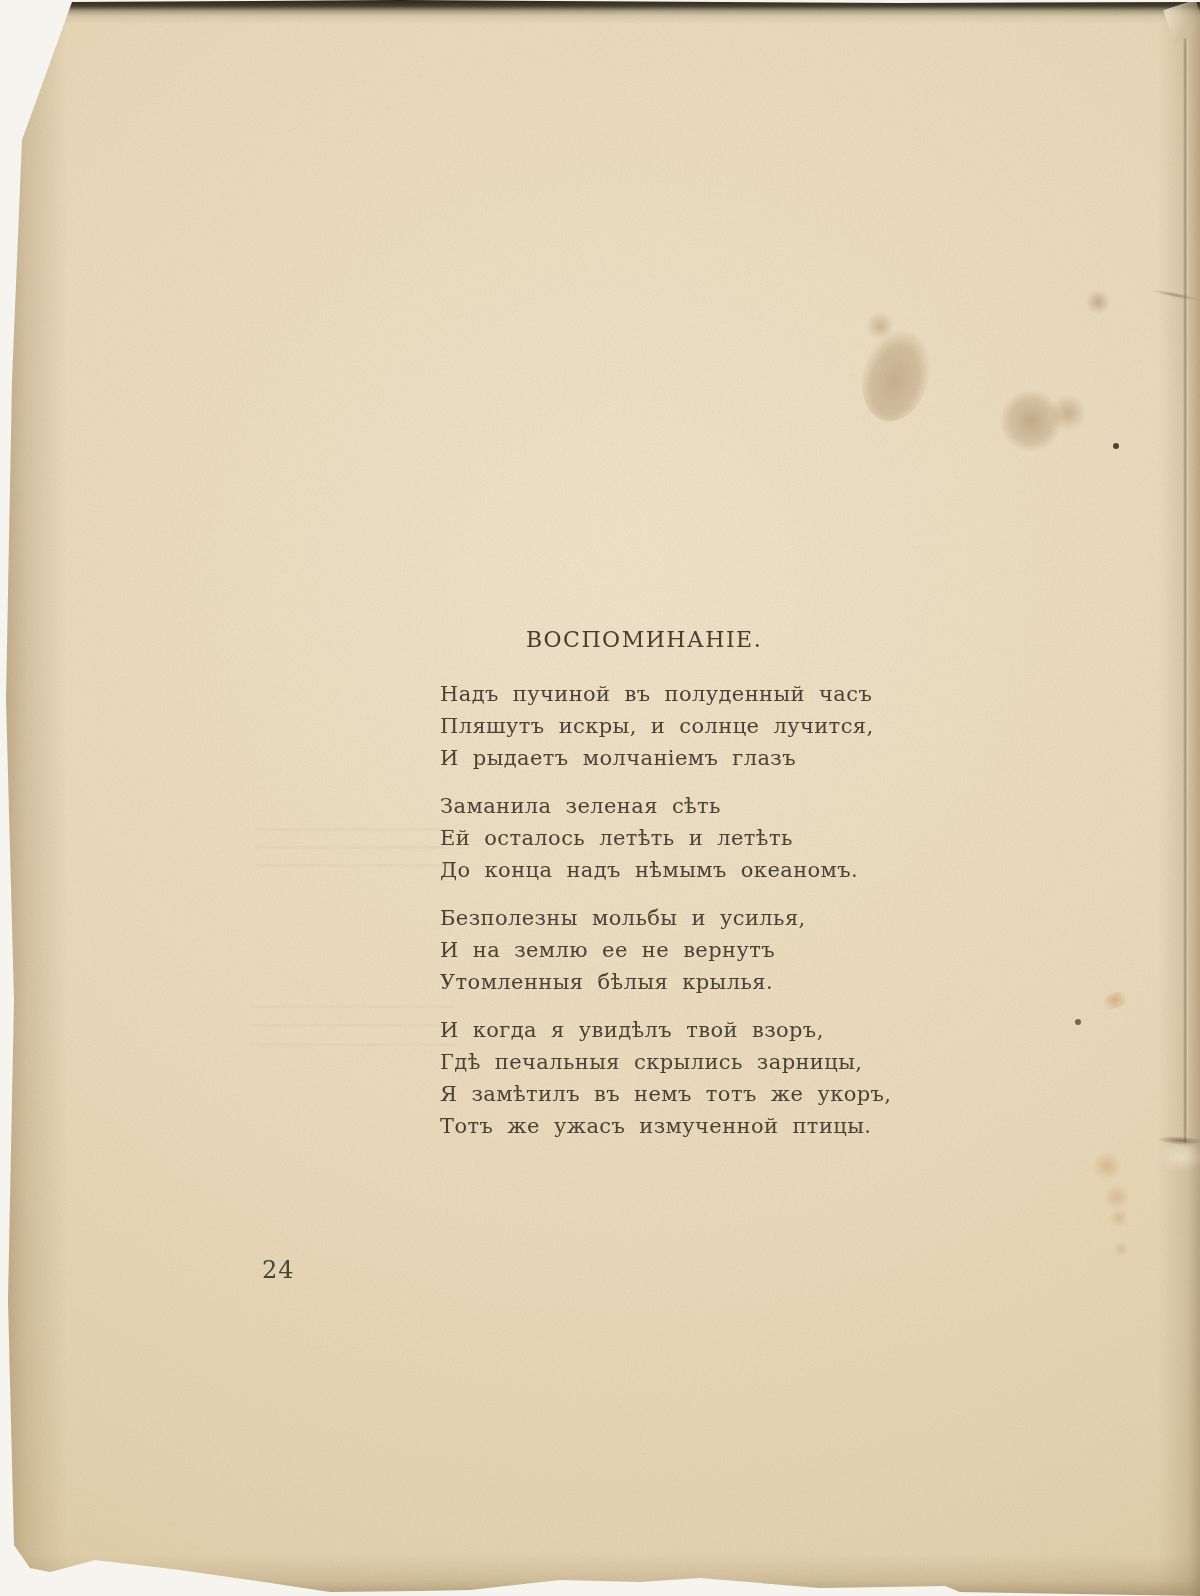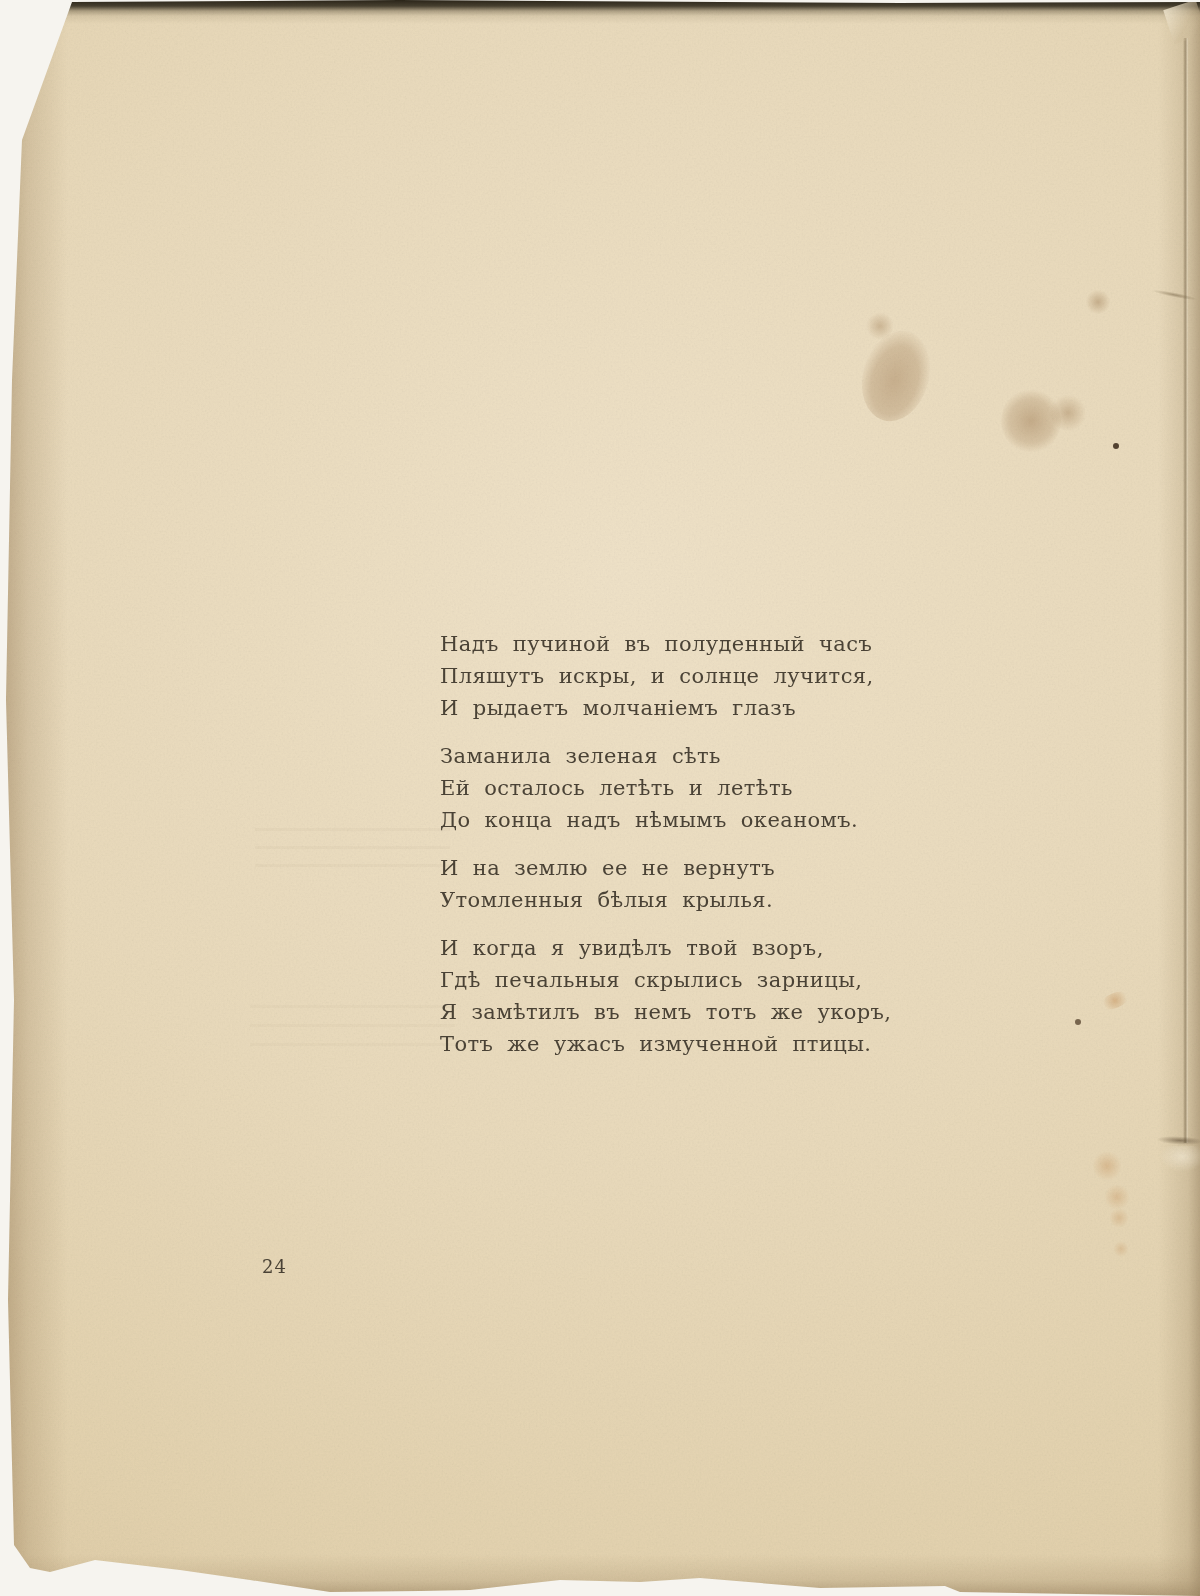--- a/index.html
+++ b/index.html
@@ -140,21 +140,21 @@
     font-size: 21px;
     line-height: 32px;
     letter-spacing: 0.4px;
     word-spacing: 7px;
     white-space: nowrap;
   }
   .page-number {
     position: absolute;
     left: 262px;
     top: 1256px;
-    font-size: 18px;
+    font-size: 24px;
     color: #4b4336;
     letter-spacing: 1px;
   }
   .grain {
     position: absolute;
     inset: 0;
     mix-blend-mode: multiply;
     opacity: 0.10;
     pointer-events: none;
   }
@@ -181,34 +181,36 @@
     <div class="stain rust-a"></div>
     <div class="stain rust-b"></div>
     <div class="stain rust-c"></div>
     <div class="stain rust-d"></div>
     <div class="stain rust-e"></div>
 
     <div class="impress impress-1"></div>
     <div class="impress impress-2"></div>
 
     <main class="poem">
+      <h1 class="poem-title">ВОСПОМИНАНІЕ.</h1>
 
       <div class="stanza">
         <p class="line">Надъ пучиной въ полуденный часъ</p>
         <p class="line">Пляшутъ искры, и солнце лучится,</p>
         <p class="line">И рыдаетъ молчаніемъ глазъ</p>
       </div>
 
       <div class="stanza">
         <p class="line">Заманила зеленая сѣть</p>
         <p class="line">Ей осталось летѣть и летѣть</p>
         <p class="line">До конца надъ нѣмымъ океаномъ.</p>
       </div>
 
       <div class="stanza">
+        <p class="line">Безполезны мольбы и усилья,</p>
         <p class="line">И на землю ее не вернутъ</p>
         <p class="line">Утомленныя бѣлыя крылья.</p>
       </div>
 
       <div class="stanza">
         <p class="line">И когда я увидѣлъ твой взоръ,</p>
         <p class="line">Гдѣ печальныя скрылись зарницы,</p>
         <p class="line">Я замѣтилъ въ немъ тотъ же укоръ,</p>
         <p class="line">Тотъ же ужасъ измученной птицы.</p>
       </div>

